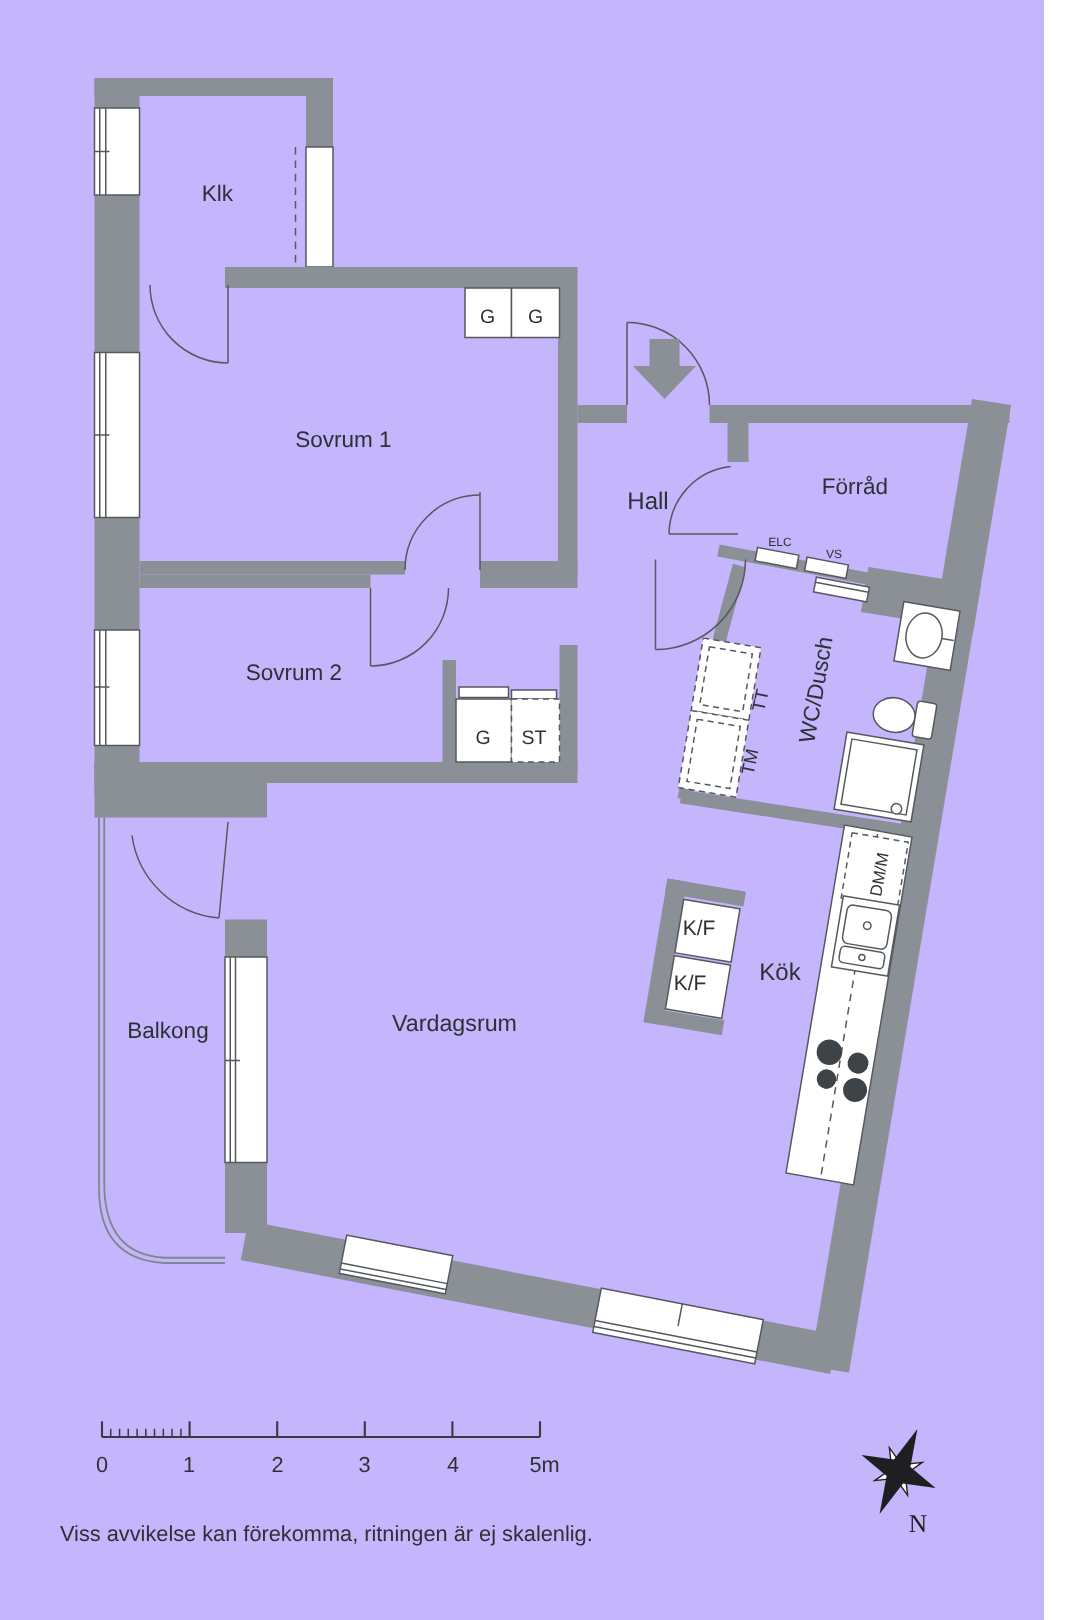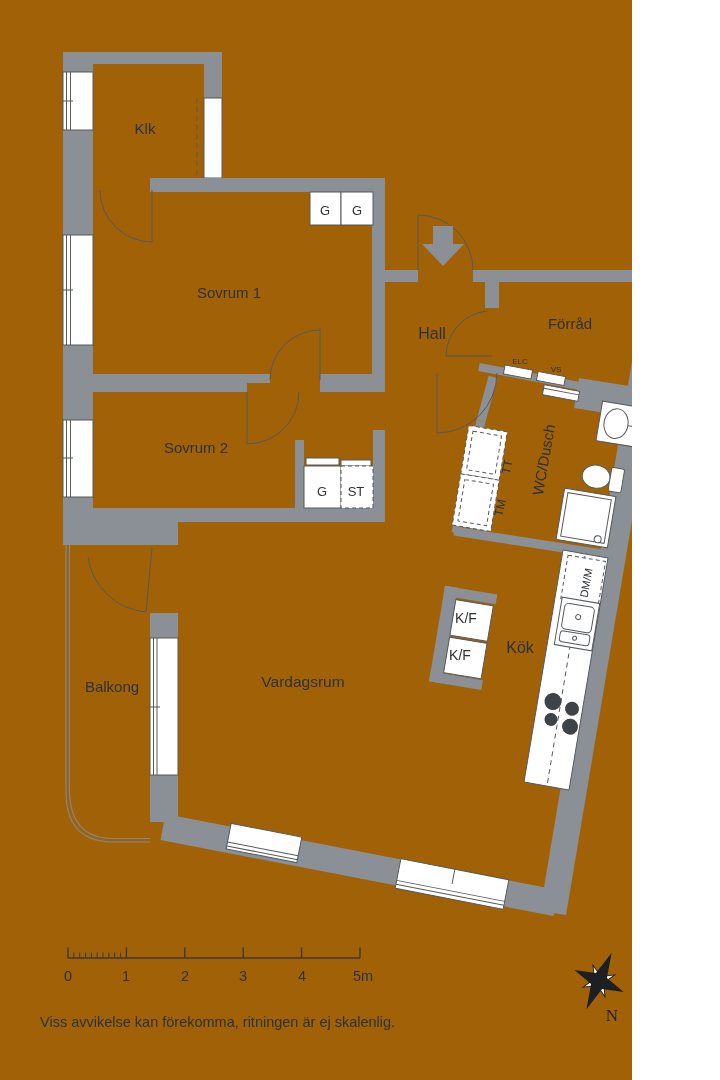--- a/index.html
+++ b/index.html
@@ -1,16 +1,16 @@
 <!DOCTYPE html>
 <html style="--wall: #8A9095; --line: #55595D; --text: #2E3134; --dark-fixture: #3E4347;"><head>
 <meta charset="utf-8">
 <style>
   html,body{margin:0;padding:0;background:#ffffff;}
-  .stage{position:relative;width:632px;height:1080px;background:#a16207;overflow:hidden;
+  .stage{position:relative;width:696px;height:1080px;background:#c4b5fd;overflow:hidden;
          font-family:"Liberation Sans", sans-serif;}
   svg{position:absolute;left:0;top:0;}
   .wall{fill:var(--wall);stroke:none;}
   .wline{stroke:var(--wall);stroke-width:9;fill:none;}
   .wline8{stroke:var(--wall);stroke-width:8;fill:none;}
   .thin{stroke:var(--line);stroke-width:1;fill:none;}
   .thinf{stroke:var(--line);stroke-width:1;fill:#ffffff;}
   .dash{stroke-dasharray:5 4;}
   .dash2{stroke-dasharray:4 3;}
   .rail{stroke:#81878c;stroke-width:1.2;fill:none;}

